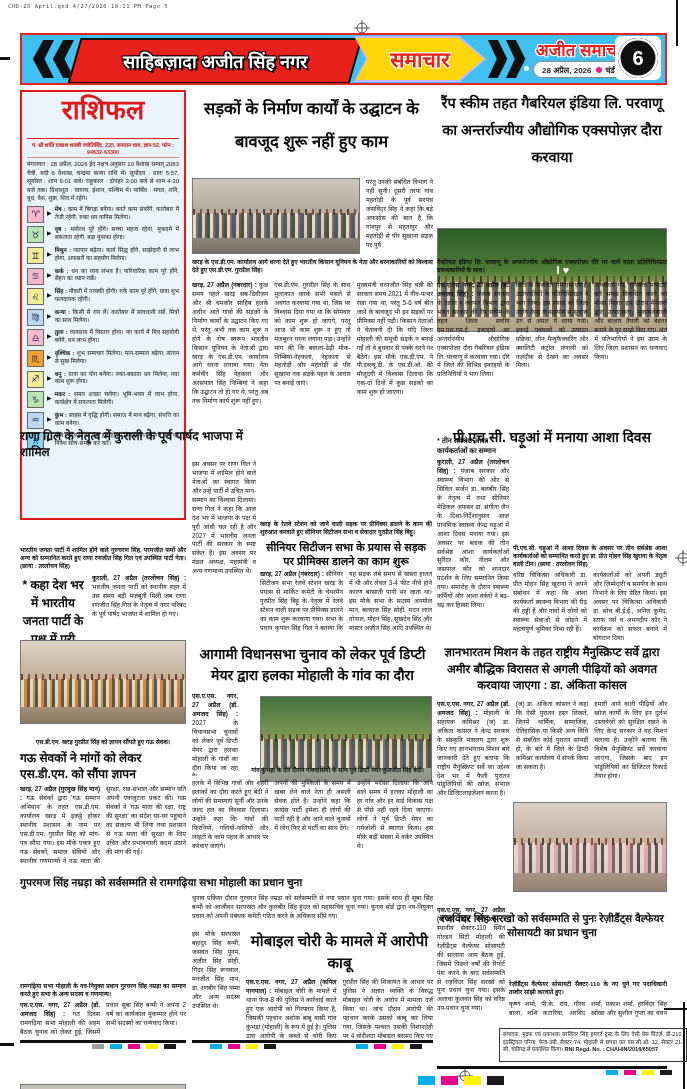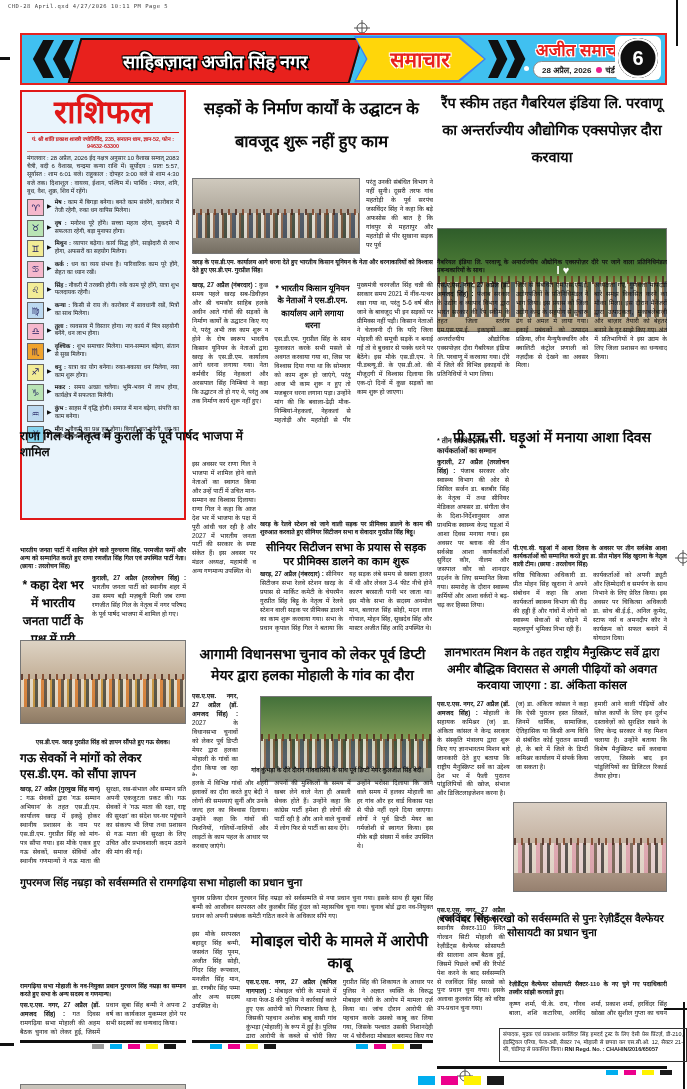--- a/index.html
+++ b/index.html
@@ -11,39 +11,39 @@
   .regmark{opacity:.85;}
   
   .mast{background:#40c0f0;border:2px solid #e62320;overflow:hidden;}
   .chev{position:absolute;background:#101010;}
   .chevL{clip-path:polygon(55% 0,100% 0,60% 50%,100% 100%,55% 100%,12% 50%);}
   .chevR{clip-path:polygon(0 0,45% 0,88% 50%,45% 100%,0 100%,40% 50%);}
   .redseg{position:absolute;background:#e8211d;border:2px solid #101010;transform:skewX(-16deg);
           display:flex;align-items:center;justify-content:center;}
   .redseg span{transform:skewX(16deg);color:#fff;font-weight:800;font-size:18px;white-space:nowrap;
           text-shadow:1px 1px 0 #000,-1px -1px 0 #000,1px -1px 0 #000,-1px 1px 0 #000,2px 2px 0 #000;}
-  .yelwrap{position:absolute;background:#3b82f6;clip-path:polygon(0 0,80% 0,100% 50%,80% 100%,0 100%,9% 50%);}
+  .yelwrap{position:absolute;background:#c4b5fd;clip-path:polygon(0 0,80% 0,100% 50%,80% 100%,0 100%,9% 50%);}
   .yelseg{position:absolute;left:2px;top:2px;right:2px;bottom:2px;background:#ffd60a;
           clip-path:polygon(0 0,80% 0,100% 50%,80% 100%,0 100%,9% 50%);
           display:flex;align-items:center;justify-content:center;}
   .yelseg span{color:#e8211d;font-weight:800;font-size:21px;
           text-shadow:1px 1px 0 #fff,-1px -1px 0 #fff,1px -1px 0 #fff,-1px 1px 0 #fff;}
   .ajit{color:#e8211d;font-weight:800;font-size:17px;text-align:center;white-space:nowrap;
           text-shadow:1px 1px 0 #fff,-1px -1px 0 #fff,1px -1px 0 #fff,-1px 1px 0 #fff;}
   .pill{background:#fff;border:1px solid #8a8a8a;border-radius:9px;display:flex;align-items:center;
         justify-content:center;gap:4px;font-size:8px;font-weight:bold;color:#1a1a1a;}
   .pilldot{width:6px;height:6px;border-radius:50%;background:#ec1e8e;}
   .sidedot{width:5px;height:5px;border-radius:50%;background:#fff;position:absolute;}
   .pagebox{background:#fff;border-radius:6px;display:flex;align-items:center;justify-content:center;}
   .pagecircle{width:40px;height:40px;border-radius:50%;background:#101010;box-shadow:inset 0 0 0 2.5px #fff,inset 0 0 0 5px #101010;
         display:flex;align-items:center;justify-content:center;color:#fff;font-weight:800;font-size:20px;}
   
   .rashifal{border:2.5px solid #e01818;background:#e9f4fc;padding:4px 5px;box-sizing:border-box;overflow:hidden;}
-  .rash-title{color:#e01818;font-weight:800;font-size:32px;text-align:center;line-height:1.05;
-        border-bottom:1px solid #e01818;padding-bottom:2px;}
+  .rash-title{color:#e01818;font-weight:800;font-size:27px;text-align:center;line-height:1.05;
+        border-bottom:1px solid #e01818;padding-bottom:14px;}
   .rash-astro{color:#c81616;font-weight:bold;font-size:5.4px;text-align:center;margin:2px 0;border-bottom:1px solid #d88;padding-bottom:2px;}
   .rash-intro{font-size:6px;line-height:1.4;text-align:justify;margin:2px 0 1px 0;}
   .sign{display:flex;gap:3px;margin-top:3.6px;align-items:flex-start;}
   .sicon{width:15px;height:15px;flex:0 0 15px;border:1px solid #666;display:flex;align-items:center;justify-content:center;
         font-size:9px;color:#202060;}
   .sarrow{font-size:6px;color:#111;line-height:15px;}
   .sign p{margin:0;font-size:5.9px;line-height:1.32;text-align:justify;}
   .sign b{font-weight:800;}
   
   .h-xl{font-weight:800;font-size:16.5px;line-height:2.0;text-align:center;color:#0b0b0b;}
@@ -210,21 +210,20 @@
       <div class="people"></div>
       <div class="heads"></div>
     </div>
   <div class="abs body" style="left:366px;top:178px;width:67px;height:76px;">परंतु उनकी संबंधित विभाग ने नहीं सुनी। दूसरी तरफ गांव महतोड़ी के पूर्व सरपंच जसविंदर सिंह ने कहा कि बड़े अफसोस की बात है कि गांवपुर से महतापुर और महतोड़ी से पीर सुखाना सड़क पर पूर्व</div>
   <div class="abs cap" style="left:192px;top:258px;width:241px;height:20px;">खरड़ के एस.डी.एम. कार्यालय आगे धरना देते हुए भारतीय किसान यूनियन के नेता और धरनाकारियों को विश्वास देते हुए एस.डी.एम. गुरप्रील सिंह।</div>
   <div class="abs row3" style="left:192px;top:281px;width:241px;height:142px;">
     <div class="body">
         <p><span class="dateline">खरड़, 27 अप्रैल (नंबरदार) :</span> <span>कुछ समय पहले खरड़ सब-डिवीज़न और श्री चमकौर साहिब हलके अधीन आते गांवों की सड़कों के निर्माण कार्यों के उद्घाटन किए गए थे, परंतु अभी तक काम शुरू न होने के रोष स्वरूप भारतीय किसान यूनियन के नेताओं द्वारा खरड़ के एस.डी.एम. कार्यालय आगे धरना लगाया गया। नेता कर्मवीर सिंह नेहकलां और अरसपाल सिंह निम्बियां ने कहा कि उद्घाटन तो हो गए थे, परंतु अब तक निर्माण कार्य शुरू नहीं हुए।</span></p>
       </div>
     <div class="body">
-        <div class="pull">* भारतीय किसान यूनियन के नेताओं ने एस.डी.एम. कार्यालय आगे लगाया धरना</div>
         <p>एस.डी.एम. गुरप्रील सिंह के साथ मुलाकात करके सभी मसले से अवगत करवाया गया था, जिस पर विश्वास दिया गया था कि सोमवार को काम शुरू हो जाएंगे, परंतु आज भी काम शुरू न हुए तो मजबूरन धरना लगाना पड़ा। उन्होंने मांग की कि बवाला-ढेढ़ी मौक-निम्बियां-नेहकलां, नेहकलां से महतोड़ी और महतोड़ी से पीर सुखाना तक सड़कें पहल के आधार पर बनाई जाएं।</p>
       </div>
     <div class="body">मुख्यमंत्री चरनजीत सिंह चन्नी की सरकार समय 2021 में नींव-पत्थर रखा गया था, परंतु 5-6 वर्ष बीत जाने के बावजूद भी इन सड़कों पर प्रीमिक्स नहीं पड़ी। किसान नेताओं ने चेतावनी दी कि यदि जिला मोहाली की समूची सड़कें न बनाई गईं तो वे बुधवार से पक्के धरने पर बैठेंगे। इस मौके एस.डी.एम. ने पी.डब्ल्यू.डी. के एस.डी.ओ. की मौजूदगी में विश्वास दिलाया कि एक-दो दिनों में कुछ सड़कों का काम शुरू हो जाएगा।</div>
   </div>
 
   <div class="abs h-lg" style="left:437px;top:90px;width:230px;height:60px;">रैंप स्कीम तहत गैबरियल इंडिया लि. परवाणू का अन्तर्राज्यीय औद्योगिक एक्सपोज़र दौरा करवाया</div>
   <div class="abs photo ph-b" style="left:437px;top:152px;width:230px;height:104px;">
     <div class="people" style="top:52%;"></div>
       <div class="heads" style="top:46%;"></div>
     <span class="heart"><span>I ♥</span></span>

